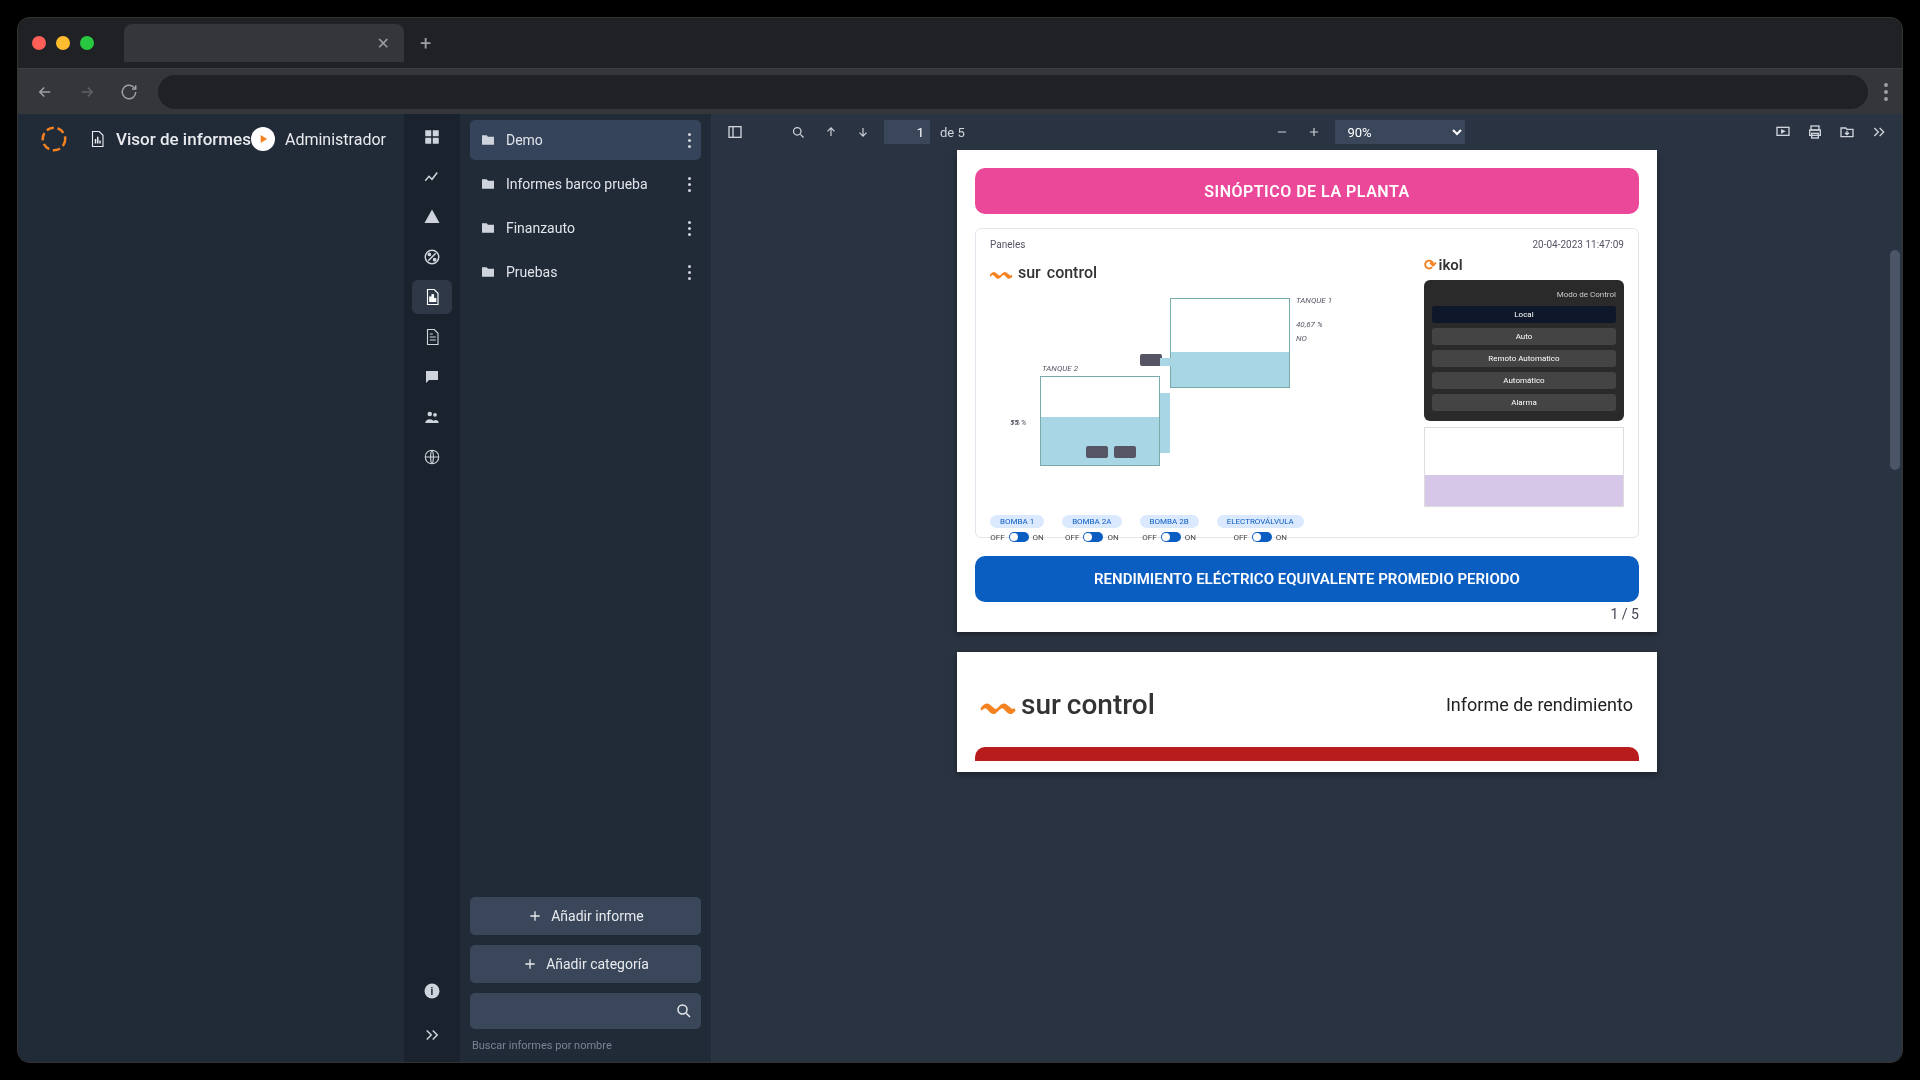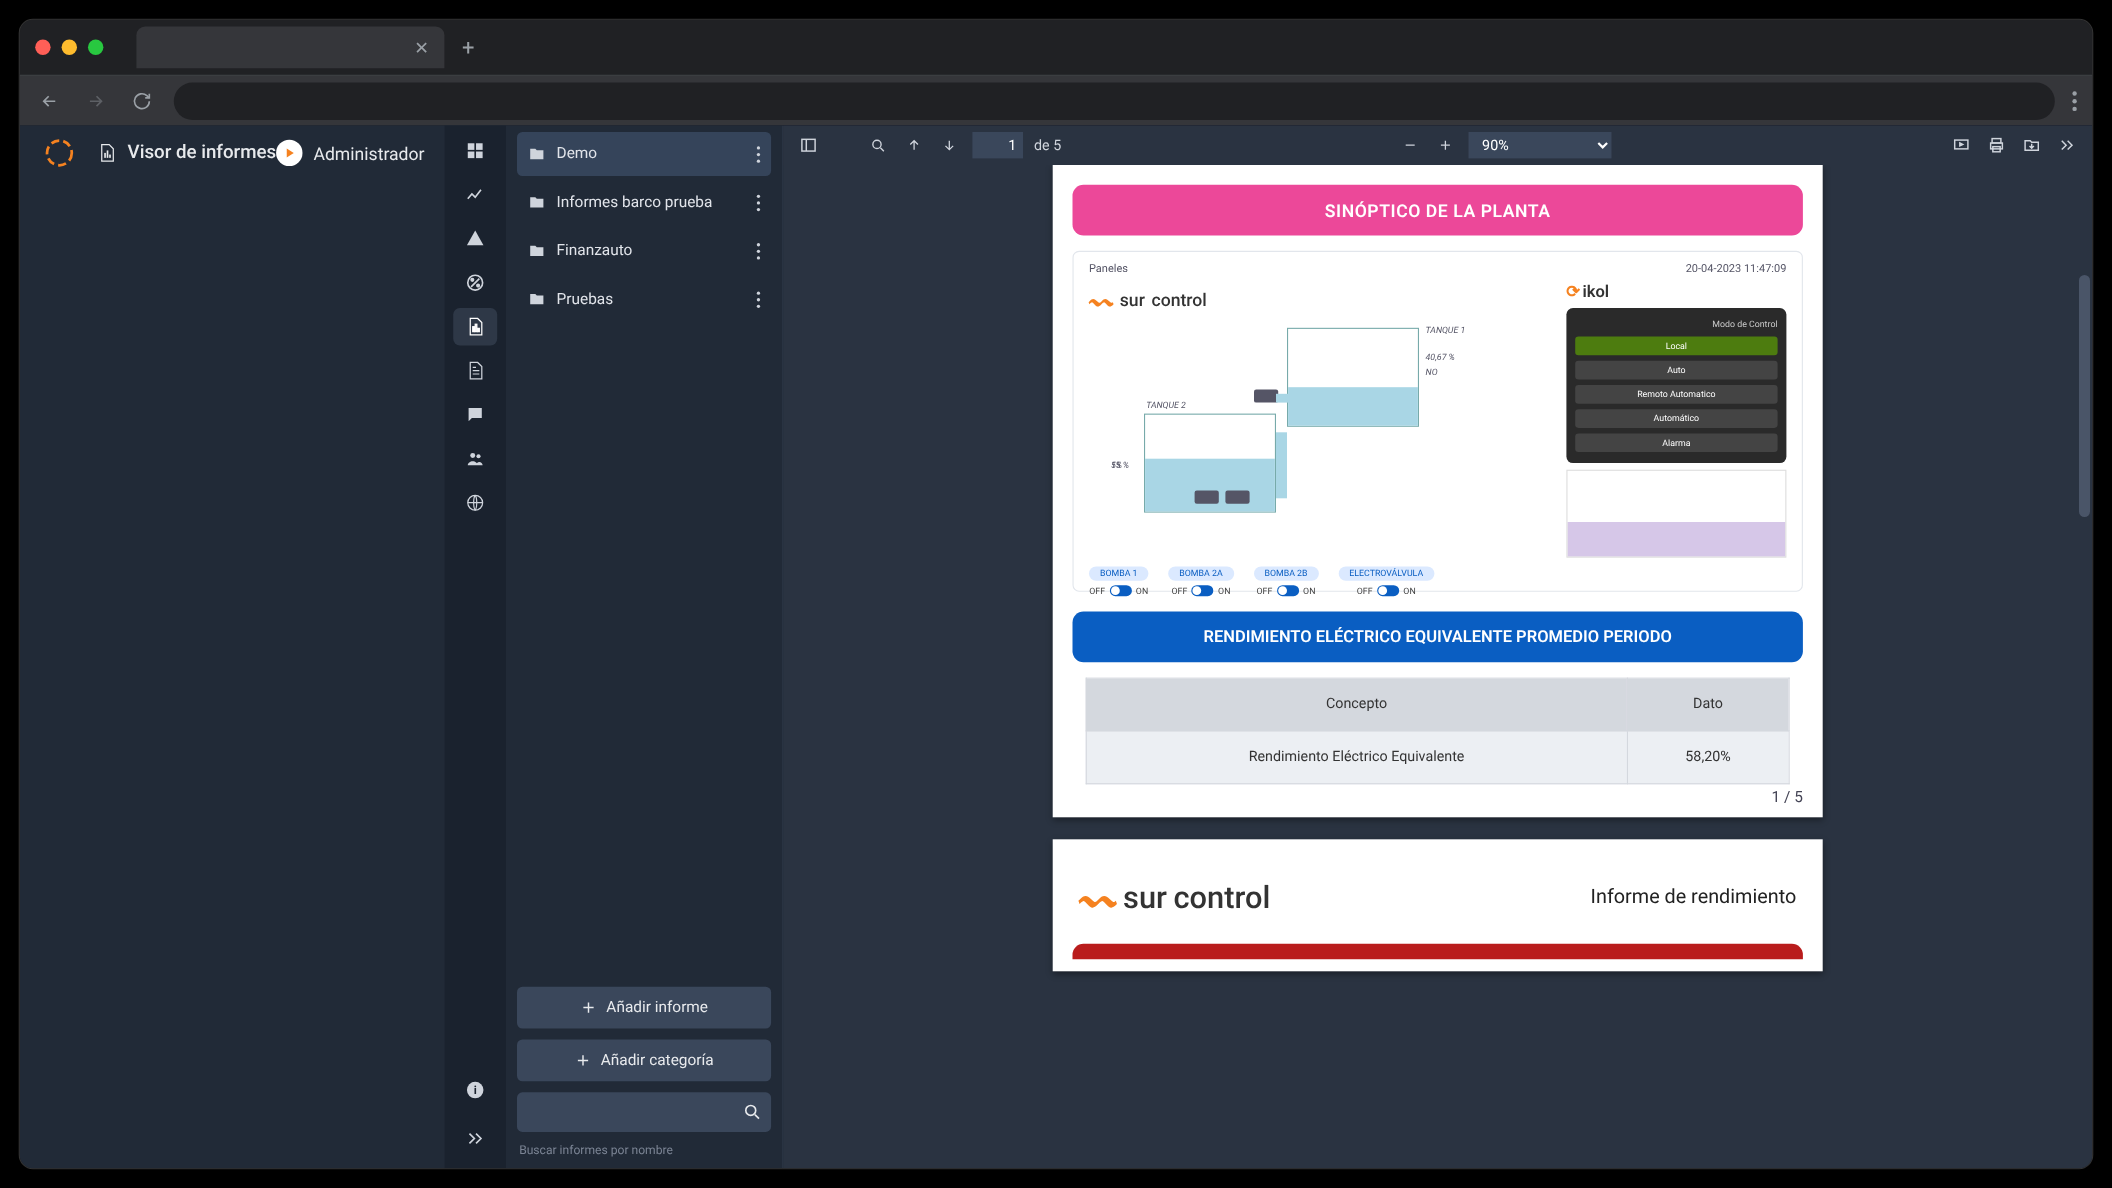--- a/index.html
+++ b/index.html
@@ -77,21 +77,21 @@
 .tank1 { width:120px; height:90px; left:180px; top:0; }
 .tank1 .water { height:40%; }
 .tank2 { width:120px; height:90px; left:50px; top:78px; }
 .tank2 .water { height:55%; }
 .tank-lbl { position:absolute; font-size:8px; color:#556;font-style:italic; }
 .pump { width:22px; height:12px; background:#556; border-radius:2px; position:absolute; }
 .pipe { position:absolute; background:#a9d6e5; }
 
 .ctrl-panel { background:#2a2a2a; border-radius:6px; padding:10px 8px; display:flex; flex-direction:column; gap:5px; }
 .ctrl-btn { height:17px; border-radius:3px; font-size:8px; color:#fff; display:flex; align-items:center; justify-content:center; }
-.cb-green { background:#4d7c0f; } .cb-dark { background:#444; }
+.cb-green { background:#0f172a; } .cb-dark { background:#444; }
 .mini-chart { height:80px; border:1px solid #ddd; background:linear-gradient(#fff 60%, #d6c7e8 60%); }
 
 .syn-footer { display:flex; gap:18px; padding-top:8px; align-items:center; }
 .device { display:flex; flex-direction:column; align-items:center; gap:4px; font-size:8px; color:#0a5ec2; }
 .dname { background:#dbe9ff; border-radius:10px; padding:2px 10px; }
 .toggle { display:flex; align-items:center; gap:4px; font-size:8px; color:#444; }
 .tg { width:20px; height:10px; border-radius:6px; background:#0a5ec2; position:relative; }
 .tg:after { content:""; position:absolute; width:8px; height:8px; border-radius:50%; background:#fff; top:1px; left:1px; }
 
 .perf-table-wrap { margin-top:18px; }
@@ -489,32 +489,20 @@
                       <span>OFF</span>
                       <div class="tg"></div>
                       <span>ON</span>
                     </div>
                   </div>
               </div>
             </div>
 
             <div class="perf-table-wrap">
               <div class="perf-banner">RENDIMIENTO ELÉCTRICO EQUIVALENTE PROMEDIO PERIODO</div>
-              <table class="perf-table">
-                <tbody>
-                    <tr>
-                      <th>Concepto</th>
-                      <th>Dato</th>
-                    </tr>
-                <tr>
-                      <td>Rendimiento Eléctrico Equivalente</td>
-                      <td>58,20%</td>
-                    </tr>
-              </tbody>
-                </table>
             </div>
             <div class="page-num">1 / 5</div>
           </div>
 
           <div class="page page2" style="height:120px;overflow:hidden">
             <div class="p2-head">
               <div class="brand" style="font-size:28px">
                   <span class="swoosh" style="font-size:34px">〰</span>
                   <span>sur</span>
                   <span>control</span>

